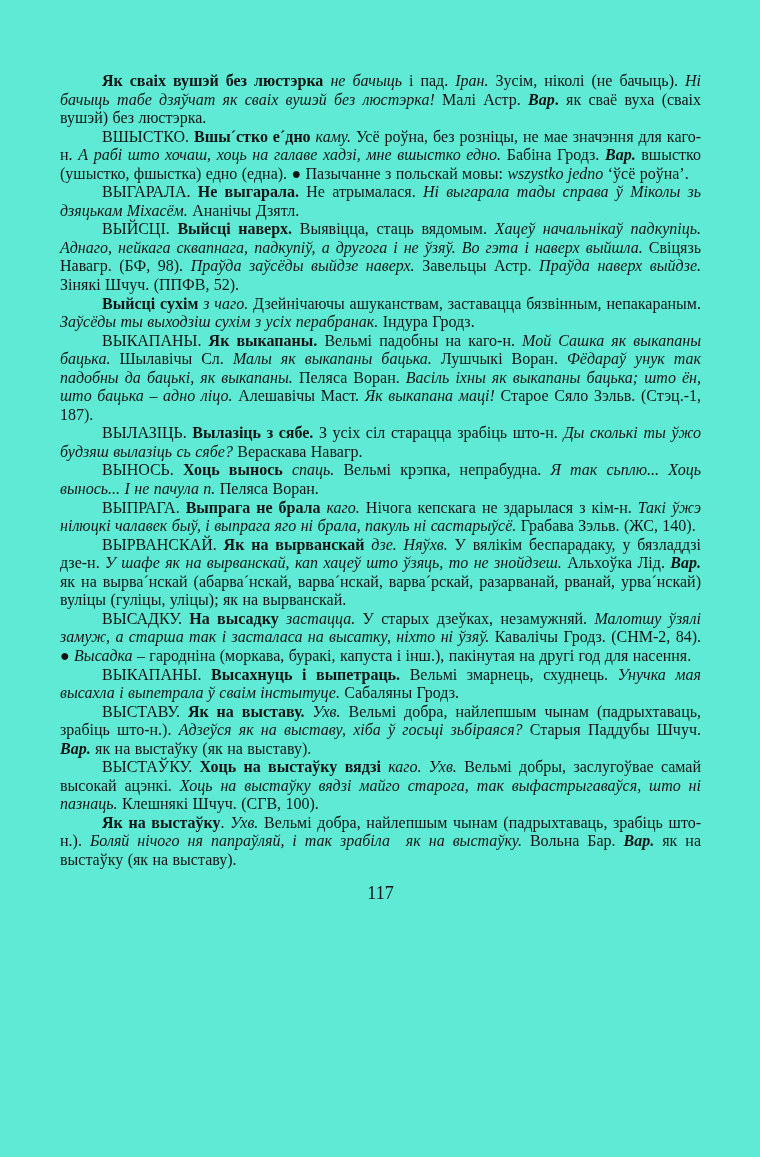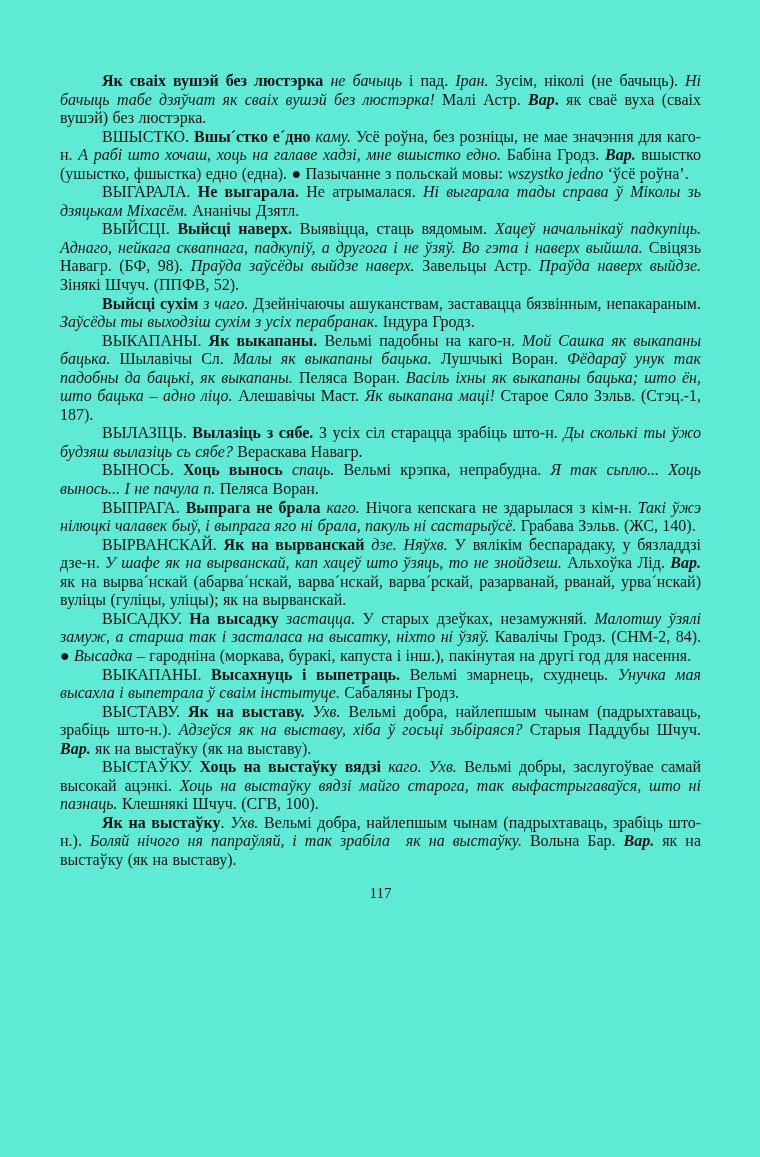--- a/index.html
+++ b/index.html
@@ -31,21 +31,21 @@
     word-spacing: 0.4px;
   }
   .run { white-space: pre-wrap; }
   .regular { font-weight: 400; font-style: normal; }
   .bold { font-weight: 700; }
   .italic { font-style: italic; }
   .bold-italic { font-weight: 700; font-style: italic; }
   .page-number {
     margin-top: 13px;
     text-align: center;
-    font-size: 15px;
+    font-size: 18px;
     line-height: 20px;
     text-indent: 0;
   }
 </style>
 </head>
 <body>
 
 <div class="page">
   <div id="entries">
       <p class="para"><span class="run bold">Як сваіх вушэй без люстэрка </span><span class="run italic">не бачыць </span><span class="run regular">і пад. </span><span class="run italic">Іран. </span><span class="run regular">Зусім, ніколі (не бачыць). </span><span class="run italic">Ні бачыць табе дзяўчат як сваіх вушэй без люстэрка! </span><span class="run regular">Малі Астр. </span><span class="run bold-italic">Вар</span><span class="run bold">. </span><span class="run regular">як сваё вуха (сваіх вушэй) без люстэрка.</span></p>

